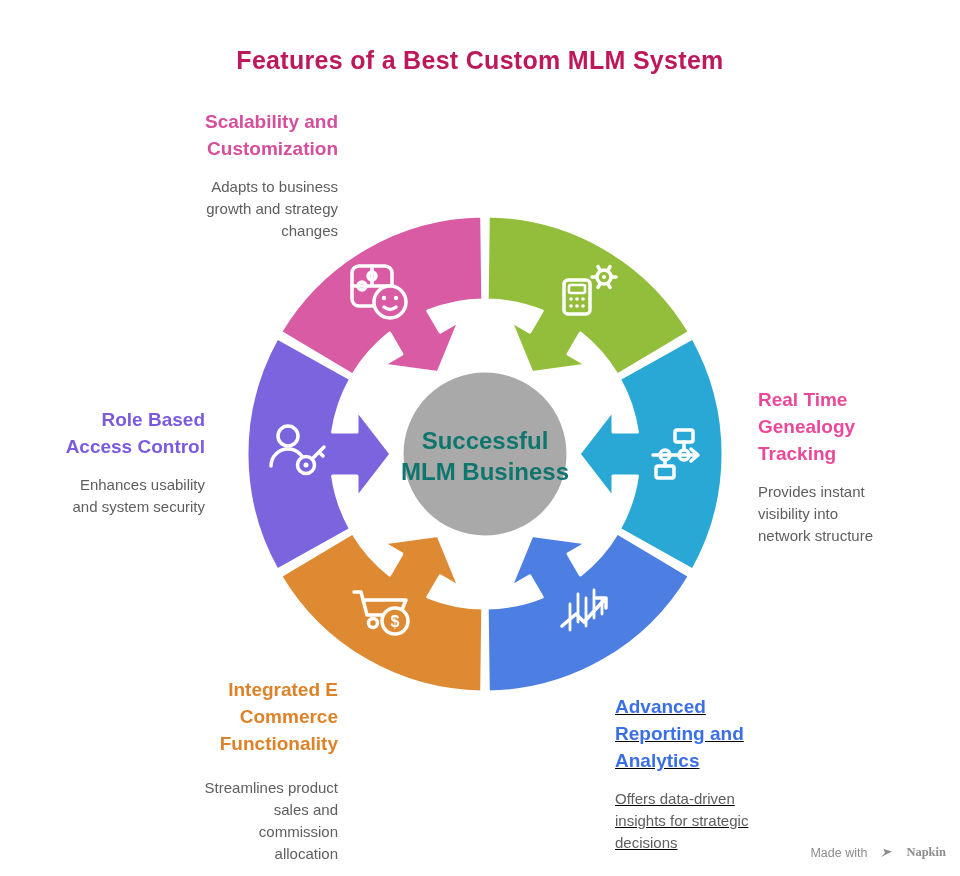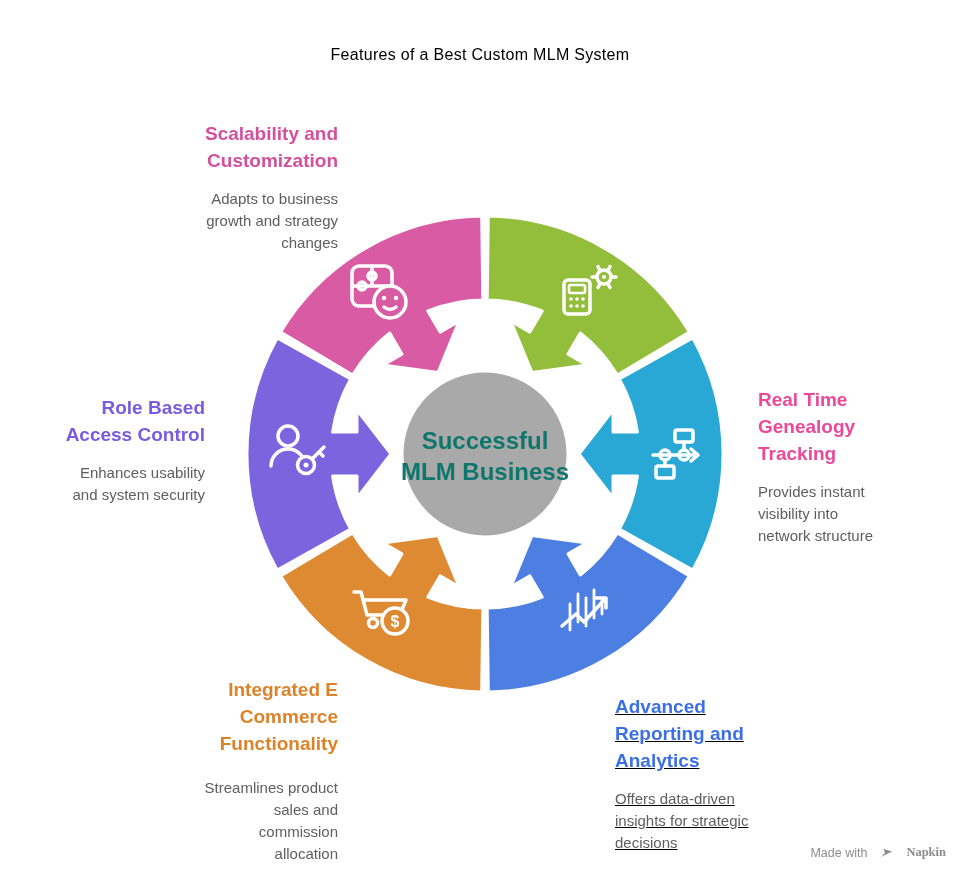--- a/index.html
+++ b/index.html
@@ -3,47 +3,47 @@
 <meta charset="utf-8">
 <style>
   html,body { margin:0; padding:0; background:#ffffff; }
   .canvas {
     position:relative; width:960px; height:876px; overflow:hidden;
     background:#ffffff;
     font-family:"Liberation Sans", sans-serif;
   }
   .page-title {
     position:absolute; top:46px; left:0; width:960px;
-    text-align:center; font-size:16px; font-weight:normal; color:#000000;
+    text-align:center; font-size:25px; font-weight:bold; color:#be185d;
     letter-spacing:0.3px; margin:0;
   }
   svg.diagram { position:absolute; left:0; top:0; }
   path.seg { stroke:#ffffff; stroke-width:3; stroke-linejoin:round; }
   .icon { stroke:#ffffff; stroke-width:3.5; fill:none; stroke-linecap:round; stroke-linejoin:round; }
   .icon .fill-seg { fill:currentColor; }
   .icon .dot { fill:#ffffff; stroke:none; }
   .coin-text { fill:#ffffff; stroke:none; font:bold 16px "Liberation Sans", sans-serif; text-anchor:middle; }
   .center-label {
     position:absolute; left:395px; top:408px; width:180px; height:96px;
     display:flex; align-items:center; justify-content:center; text-align:center;
     font-size:24px; font-weight:bold; color:#0f766e; line-height:31px;
   }
   .label-block { position:absolute; }
   .label-block .seg-title { font-size:19px; font-weight:bold; line-height:27px; margin:0 0 14px 0; }
   .label-block .seg-desc  { font-size:15px; color:#5E5E5E; line-height:22px; }
   .align-right { text-align:right; }
   .align-left  { text-align:left; }
-  .blk-scalability { right:622px; top:120px; width:160px; }
+  .blk-scalability { right:622px; top:108px; width:160px; }
   .blk-automated   { left:617px;  top:98px;  width:150px; }
   .blk-automated .seg-desc { width:140px; }
   .blk-genealogy   { left:758px;  top:386px; width:135px; }
   .blk-reporting   { left:615px;  top:693px; width:165px;text-decoration:underline; }
   .blk-ecommerce   { right:622px; top:676px; width:150px; }
   .blk-ecommerce .seg-desc { width:142px; margin-left:auto;margin-top:20px; }
-  .blk-access      { right:755px; top:394px; width:150px; }
+  .blk-access      { right:755px; top:406px; width:150px; }
   .footer {
     position:absolute; right:14px; bottom:16px;
     display:flex; align-items:center; gap:13px;
     font-size:12.5px; color:#8C8C8C;
   }
   .footer .brand { font-weight:bold; color:#8C8C8C;font-family:Liberation Serif, serif; }
 </style>
 </head>
 <body>
 

